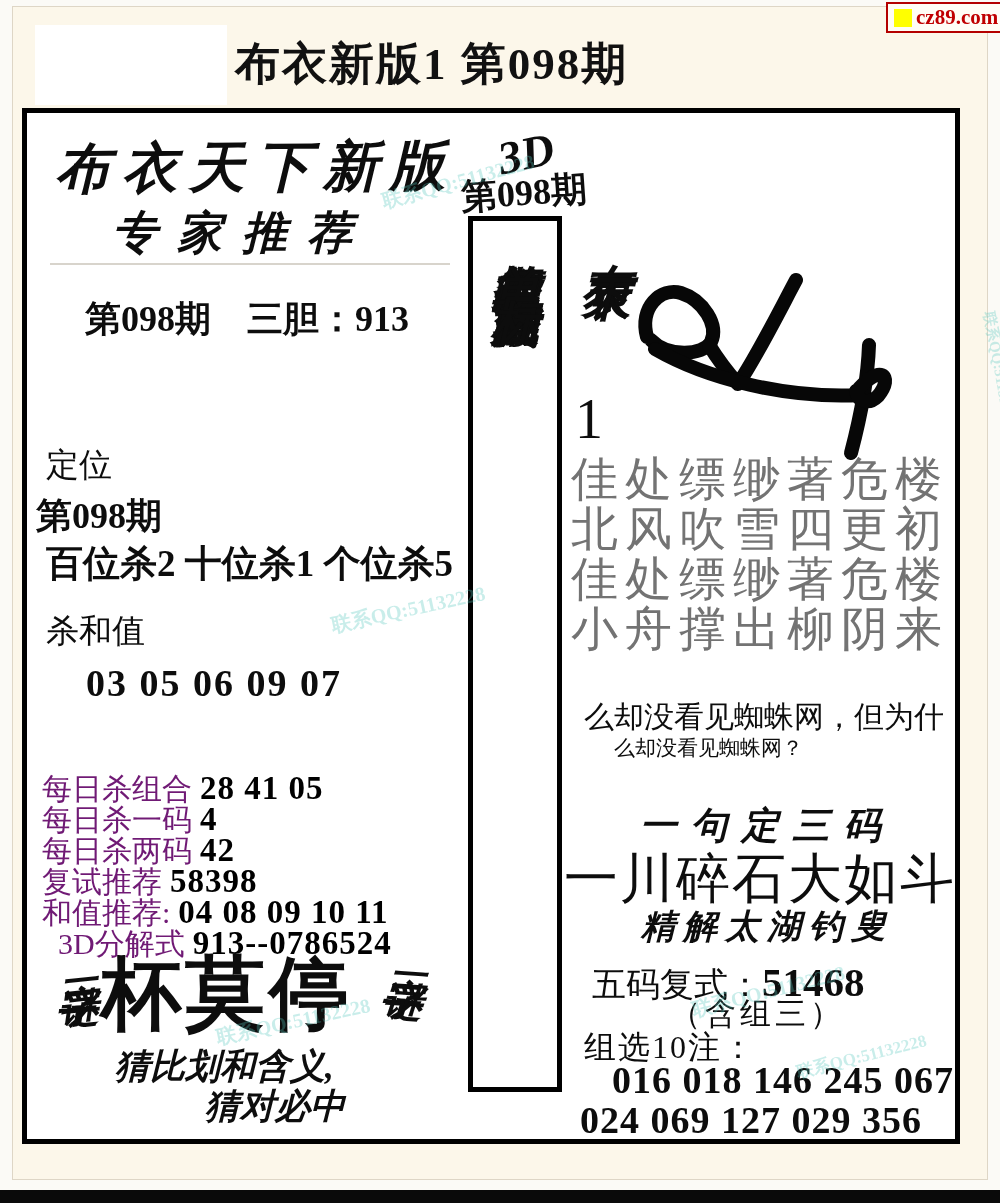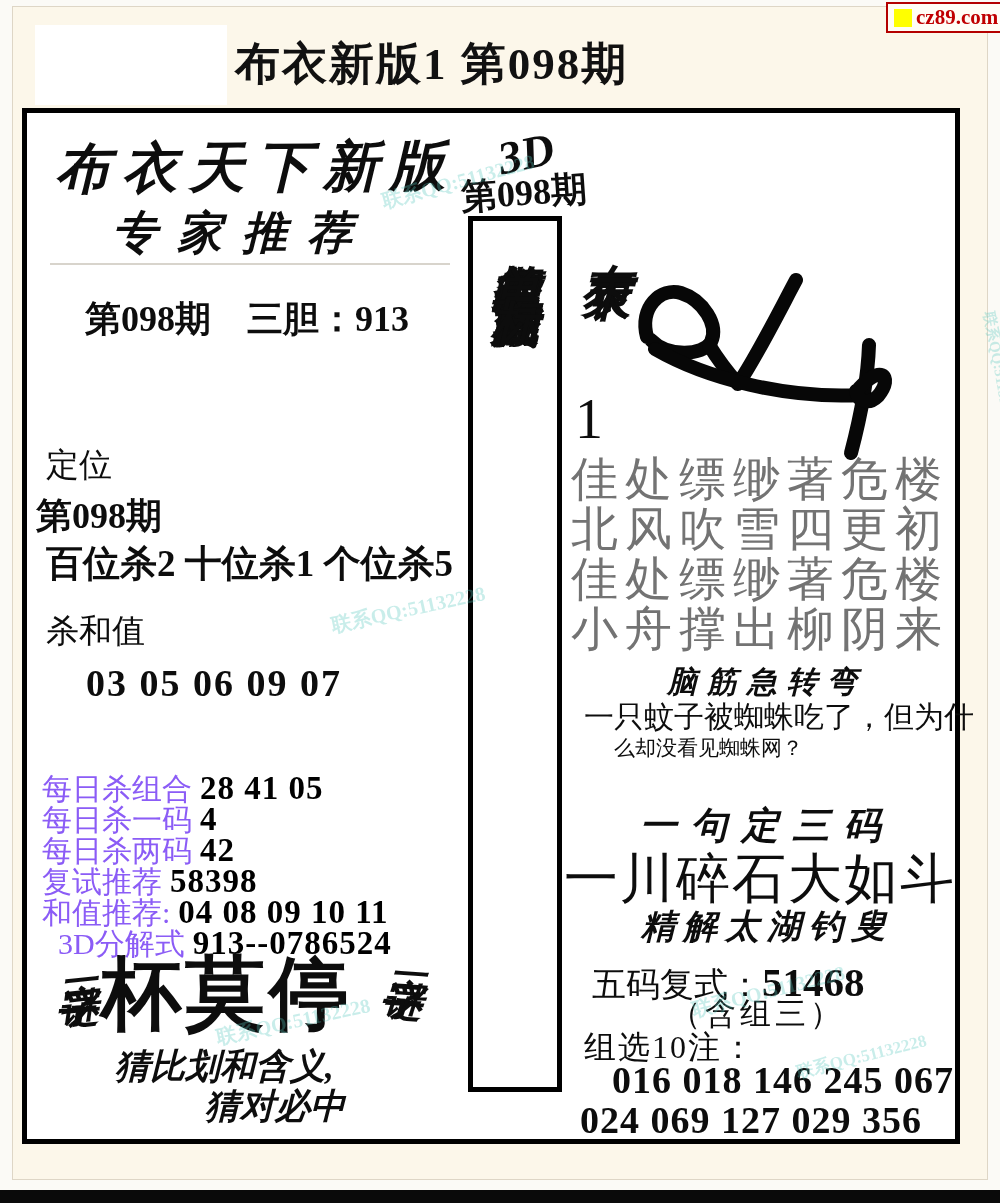--- a/index.html
+++ b/index.html
@@ -27,21 +27,21 @@
   .mast-line { position:absolute; left:23px; top:150px; width:400px; height:2px; background:#d8d4cc; }
   .dan-line { left:58px; top:182px; font-size:36px; font-weight:bold; }
   .dingwei { left:19px; top:330px; font-size:33px; }
   .issue-l { left:9px; top:379px; font-size:36px; font-weight:bold; }
   .killpos { left:19px; top:426px; font-size:37px; font-weight:bold; }
   .killsum-l { left:19px; top:496px; font-size:33px; }
   .killsum-v { left:59px; top:548px; font-size:38px; font-weight:bold; letter-spacing:2px; }
 
   .daily { position:absolute; left:15px; top:660px; }
   .daily .row { white-space:nowrap; height:31px; line-height:31px; }
-  .daily .lab { font-size:30px; color:#8b5cf6; }
+  .daily .lab { font-size:30px; color:#701a75; }
   .daily .val { font-size:33px; font-weight:bold; margin-left:8px; letter-spacing:1px; }
   .daily .row.indent { padding-left:16px; }
 
   .vtext { writing-mode:vertical-rl; text-orientation:upright; }
   .riddle-side-l { left:18px; top:835px; font-size:40px; letter-spacing:4px; transform:rotate(-6deg); }
   .riddle-side-r { left:352px; top:828px; font-size:40px; letter-spacing:4px; transform:rotate(4deg); }
   .riddle-big { left:74px; top:828px; font-size:80px; font-weight:bold; letter-spacing:4px; }
   .hint1 { left:88px; top:930px; font-size:35px; }
   .hint2 { left:178px; top:970px; font-size:35px; }
 
@@ -156,22 +156,21 @@
       </g>
     </svg>
 
     <div class="poem">
       <div>佳处缥缈著危楼</div>
       <div>北风吹雪四更初</div>
       <div>佳处缥缈著危楼</div>
       <div>小舟撑出柳阴来</div>
     </div>
 
-    <div class="abs callig bt-title">脑筋急转弯</div>
-    <div class="abs bt-l1">一只蚊子被蜘蛛吃了，但为什</div>
+    <div class="abs bt-l1">么却没看见蜘蛛网，但为什</div>
     <div class="abs bt-l2">么却没看见蜘蛛网？</div>
 
     <div class="abs callig one-title">一句定三码</div>
     <div class="abs one-big">一川碎石大如斗</div>
     <div class="abs callig one-sub">精解太湖钓叟</div>
 
     <div class="abs five">
       <span>五码复式：</span><b>51468</b>
     </div>
     <div class="abs five-note">（含组三）</div>

